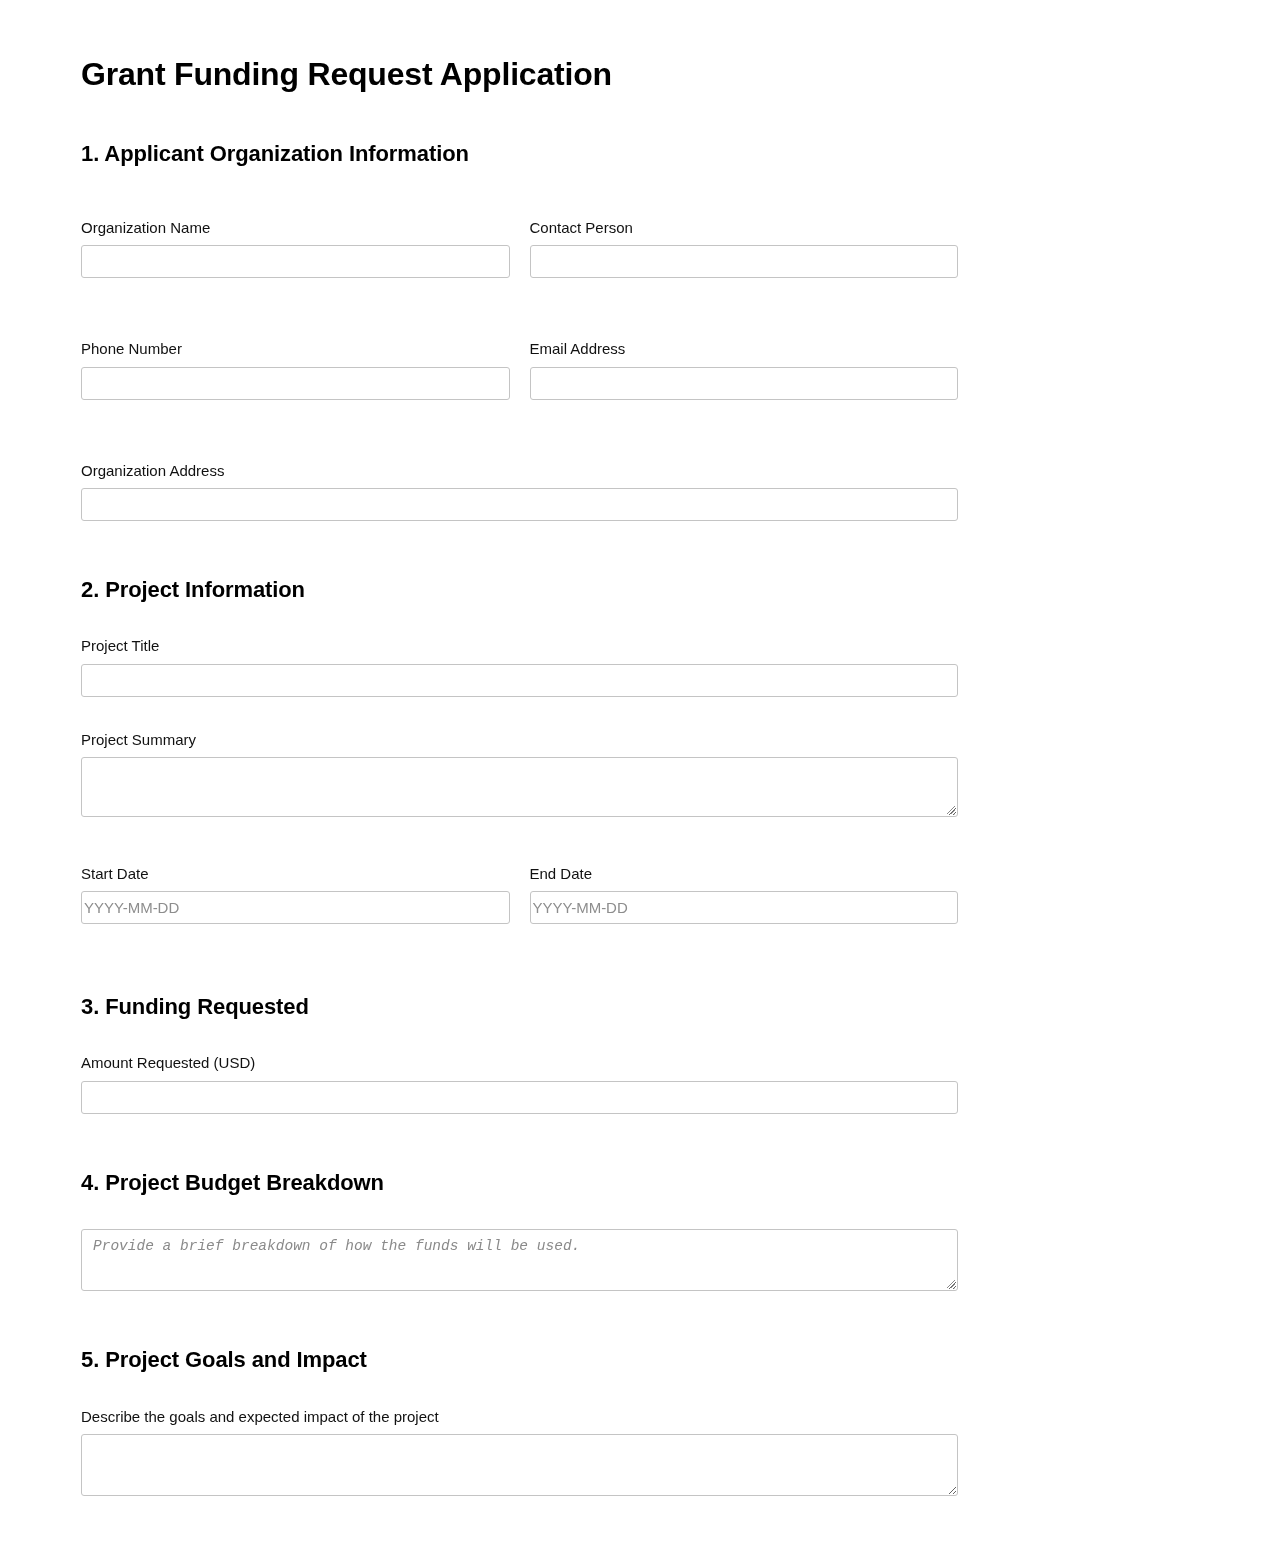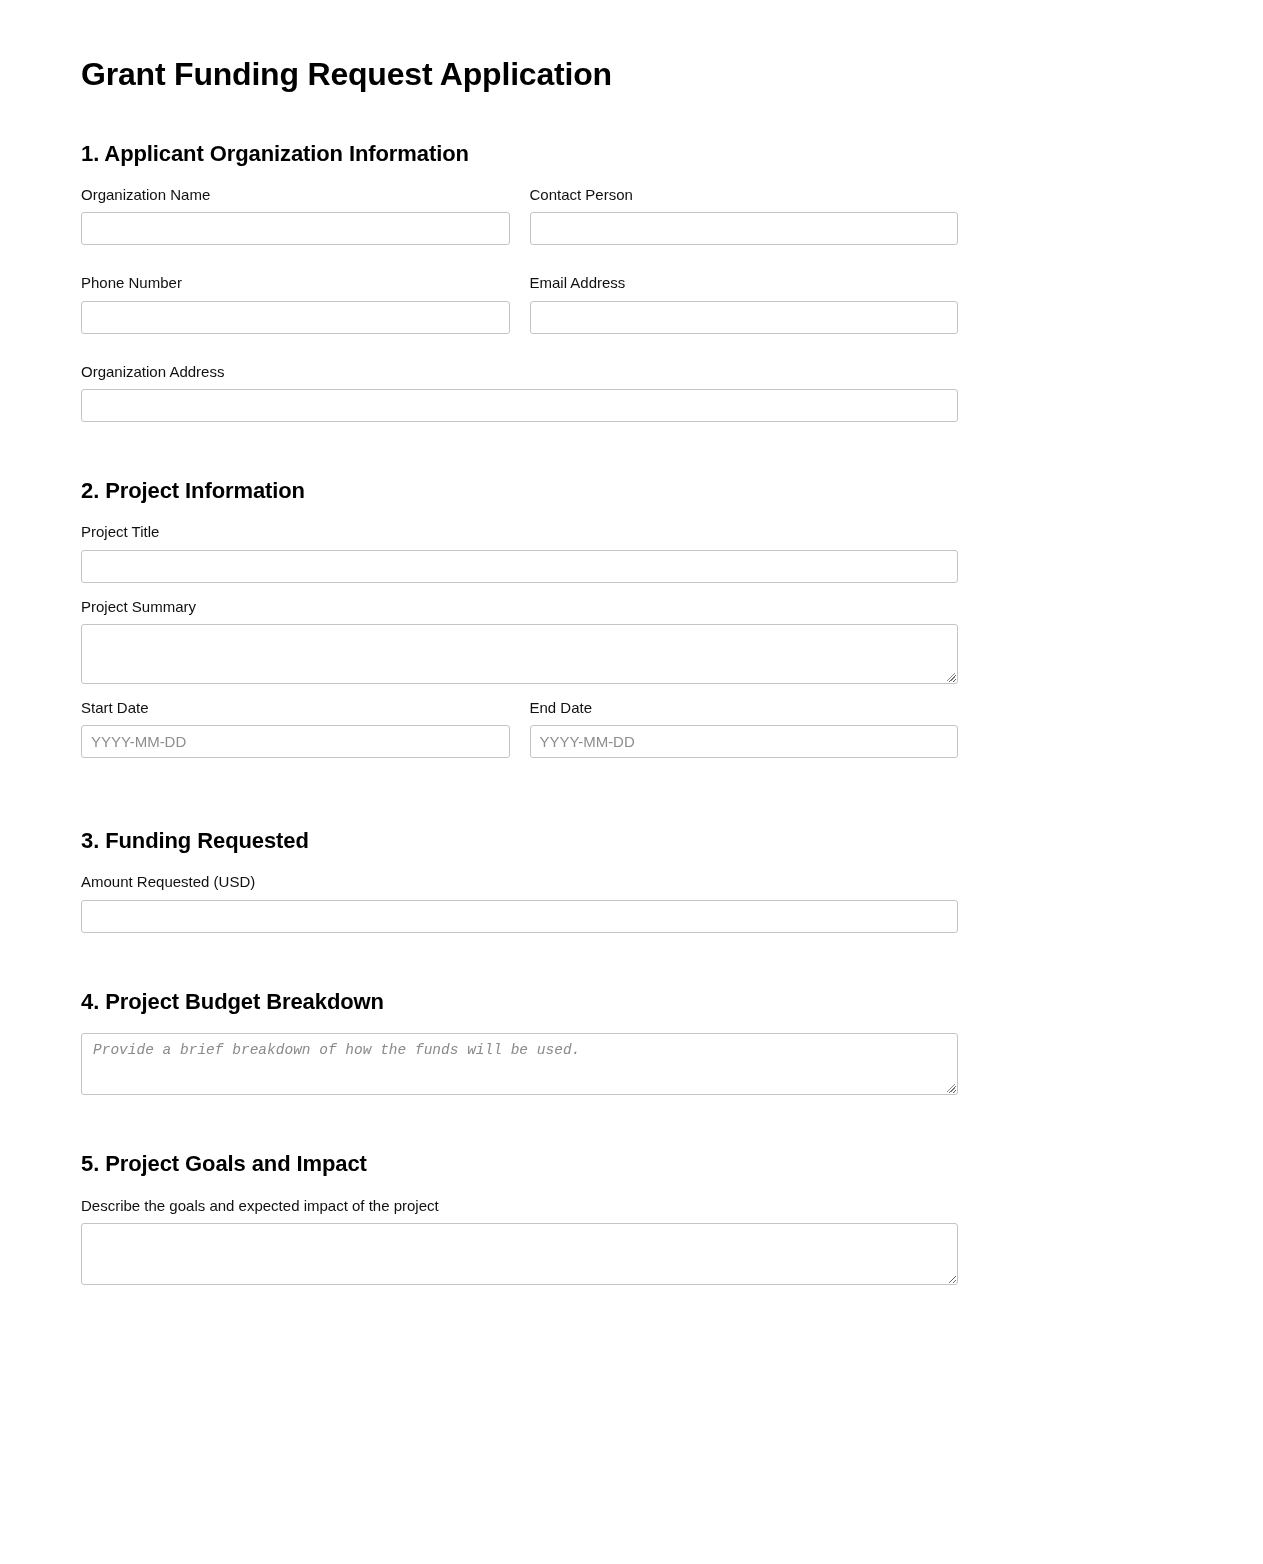--- a/index.html
+++ b/index.html
@@ -34,39 +34,40 @@
   .section-heading {
     font-size: 22px;
     font-weight: bold;
     line-height: 1.2;
     margin: 0 0 18px 0;
     letter-spacing: -0.1px;
     color: #000;
   }
   .field {
     margin-bottom: 14px;
+    margin-top: 33px;
   }
   .field-label {
     display: block;
     font-size: 15px;
     line-height: 1.35;
     color: #111;
     margin-bottom: 7px;
   }
   .ctrl {
     display: block;
     box-sizing: border-box;
     width: 100%;
     border: 1px solid #c4c4c4;
     border-radius: 3px;
     background: #ffffff;
     font-family: "Liberation Sans", sans-serif;
     font-size: 15px;
     color: #111;
-    padding: 7px 9px;
+    padding: 7px 2px;
     outline: none;
   }
   input.ctrl {
     height: 33px;
     line-height: 19px;
   }
   textarea.ctrl {
     resize: vertical;
     overflow: hidden;
     font-style: italic;

